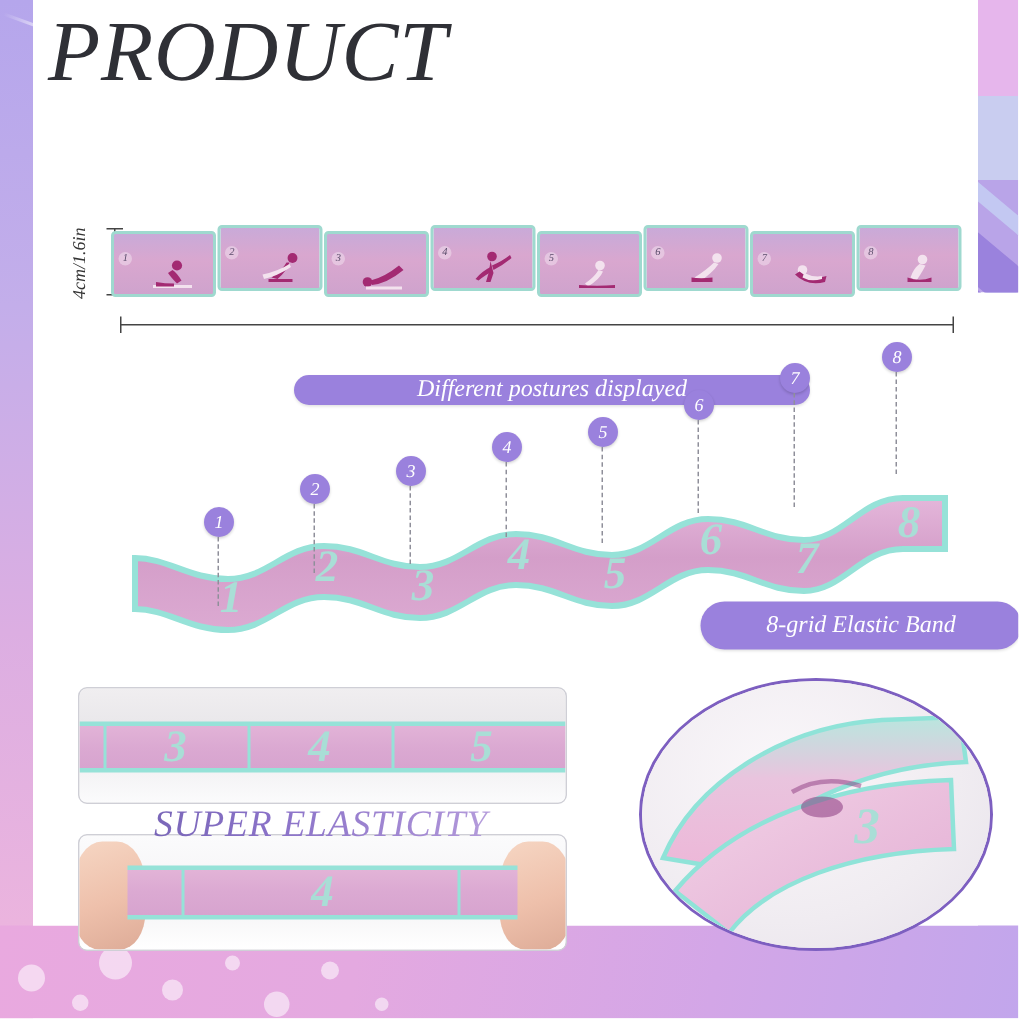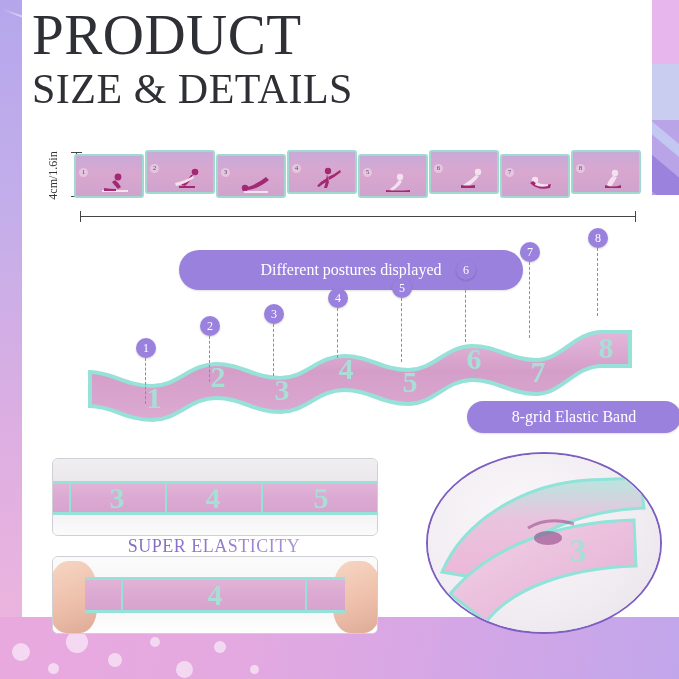--- a/index.html
+++ b/index.html
@@ -37,21 +37,21 @@
     background:radial-gradient(circle,#ffffff 0%,rgba(255,255,255,.9) 35%,rgba(255,255,255,0) 72%);
     filter:blur(.4px);
   }
   .sparkle .ray{
     position:absolute;left:70px;top:62px;height:2px;transform-origin:0 50%;
     background:linear-gradient(90deg,rgba(255,255,255,.95),rgba(255,255,255,0));
   }
 
   
   .card{
-    position:absolute;left:22px;top:0;width:630px;height:617px;background:#fff;
+    position:absolute;left:22px;top:0;width:630px;height:617px;background:#fff;font-style:italic;
   }
 
   
   .title{
     position:absolute;left:10px;top:6px;
     font-size:57px;line-height:1;color:#2f3036;letter-spacing:.5px;
     white-space:nowrap;
   }
   .subtitle{
     position:absolute;left:10px;top:68px;
@@ -93,21 +93,21 @@
     font-size:15px;color:#2f3036;
   }
 
   
   .pill{
     position:absolute;background:#9a81dd;color:#fff;border-radius:20px;
     font-size:16px;text-align:center;white-space:nowrap;
     box-shadow:0 1px 2px rgba(0,0,0,.12);
     display:flex;align-items:center;justify-content:center;
   }
-  .pill-postures{left:157px;top:250px;width:344px;height:40px;}
+  .pill-postures{left:174px;top:250px;width:344px;height:20px;}
   .pill-grid{left:445px;top:401px;width:214px;height:32px;}
 
   
   .wavy{position:absolute;left:60px;top:290px;width:560px;height:135px;}
   .callout{position:absolute;}
   .callout .circ{
     position:absolute;left:0;top:0;width:20px;height:20px;border-radius:50%;
     background:#9a81dd;color:#fff;font-size:12px;text-align:center;line-height:20px;
     box-shadow:0 1px 2px rgba(0,0,0,.18);
   }
@@ -118,21 +118,21 @@
 
   
   .photo{
     position:absolute;border:1px solid #cfcfd6;border-radius:6px;overflow:hidden;
     background:#fafafa;
   }
   .photo-top{left:30px;top:458px;width:324px;height:76px;}
   .photo-bottom{left:30px;top:556px;width:324px;height:76px;}
   .super-el{
     position:absolute;left:30px;top:536px;width:324px;height:22px;
-    text-align:center;font-size:18px;letter-spacing:.5px;white-space:nowrap;
+    text-align:center;font-size:25px;letter-spacing:.5px;white-space:nowrap;
     background:linear-gradient(90deg,#6f5fae 0%,#8a72c8 40%,#a98fd6 75%,#c9b4e4 100%);
     -webkit-background-clip:text;background-clip:text;color:transparent;
     z-index:5;
   }
   .photo-circle{
     position:absolute;left:404px;top:452px;width:232px;height:178px;border-radius:50%;
     border:2px solid #7d5fc0;overflow:hidden;background:#f4f1f5;
   }
 
   .strap{
@@ -188,21 +188,20 @@
     <div class="ray" style="width:70px;transform:rotate(-28deg);"></div>
     <div class="ray" style="width:60px;transform:rotate(-62deg);"></div>
     <div class="ray" style="width:48px;transform:rotate(-105deg);"></div>
     <div class="ray" style="width:52px;transform:rotate(52deg);"></div>
     <div class="ray" style="width:40px;transform:rotate(-160deg);"></div>
   </div>
 
   <div class="card">
 
     <div class="title">PRODUCT</div>
-    <div class="subtitle">SIZE &amp; DETAILS</div>
 
     <div class="dim-v">
       <div class="lbl">4cm/1.6in</div>
       <div class="bar"></div>
       <div class="cap" style="top:12px;"></div>
       <div class="cap" style="top:56px;"></div>
     </div>
 
     <div class="band-top">
       <div class="seg" style="left:0px;top:6px;">

